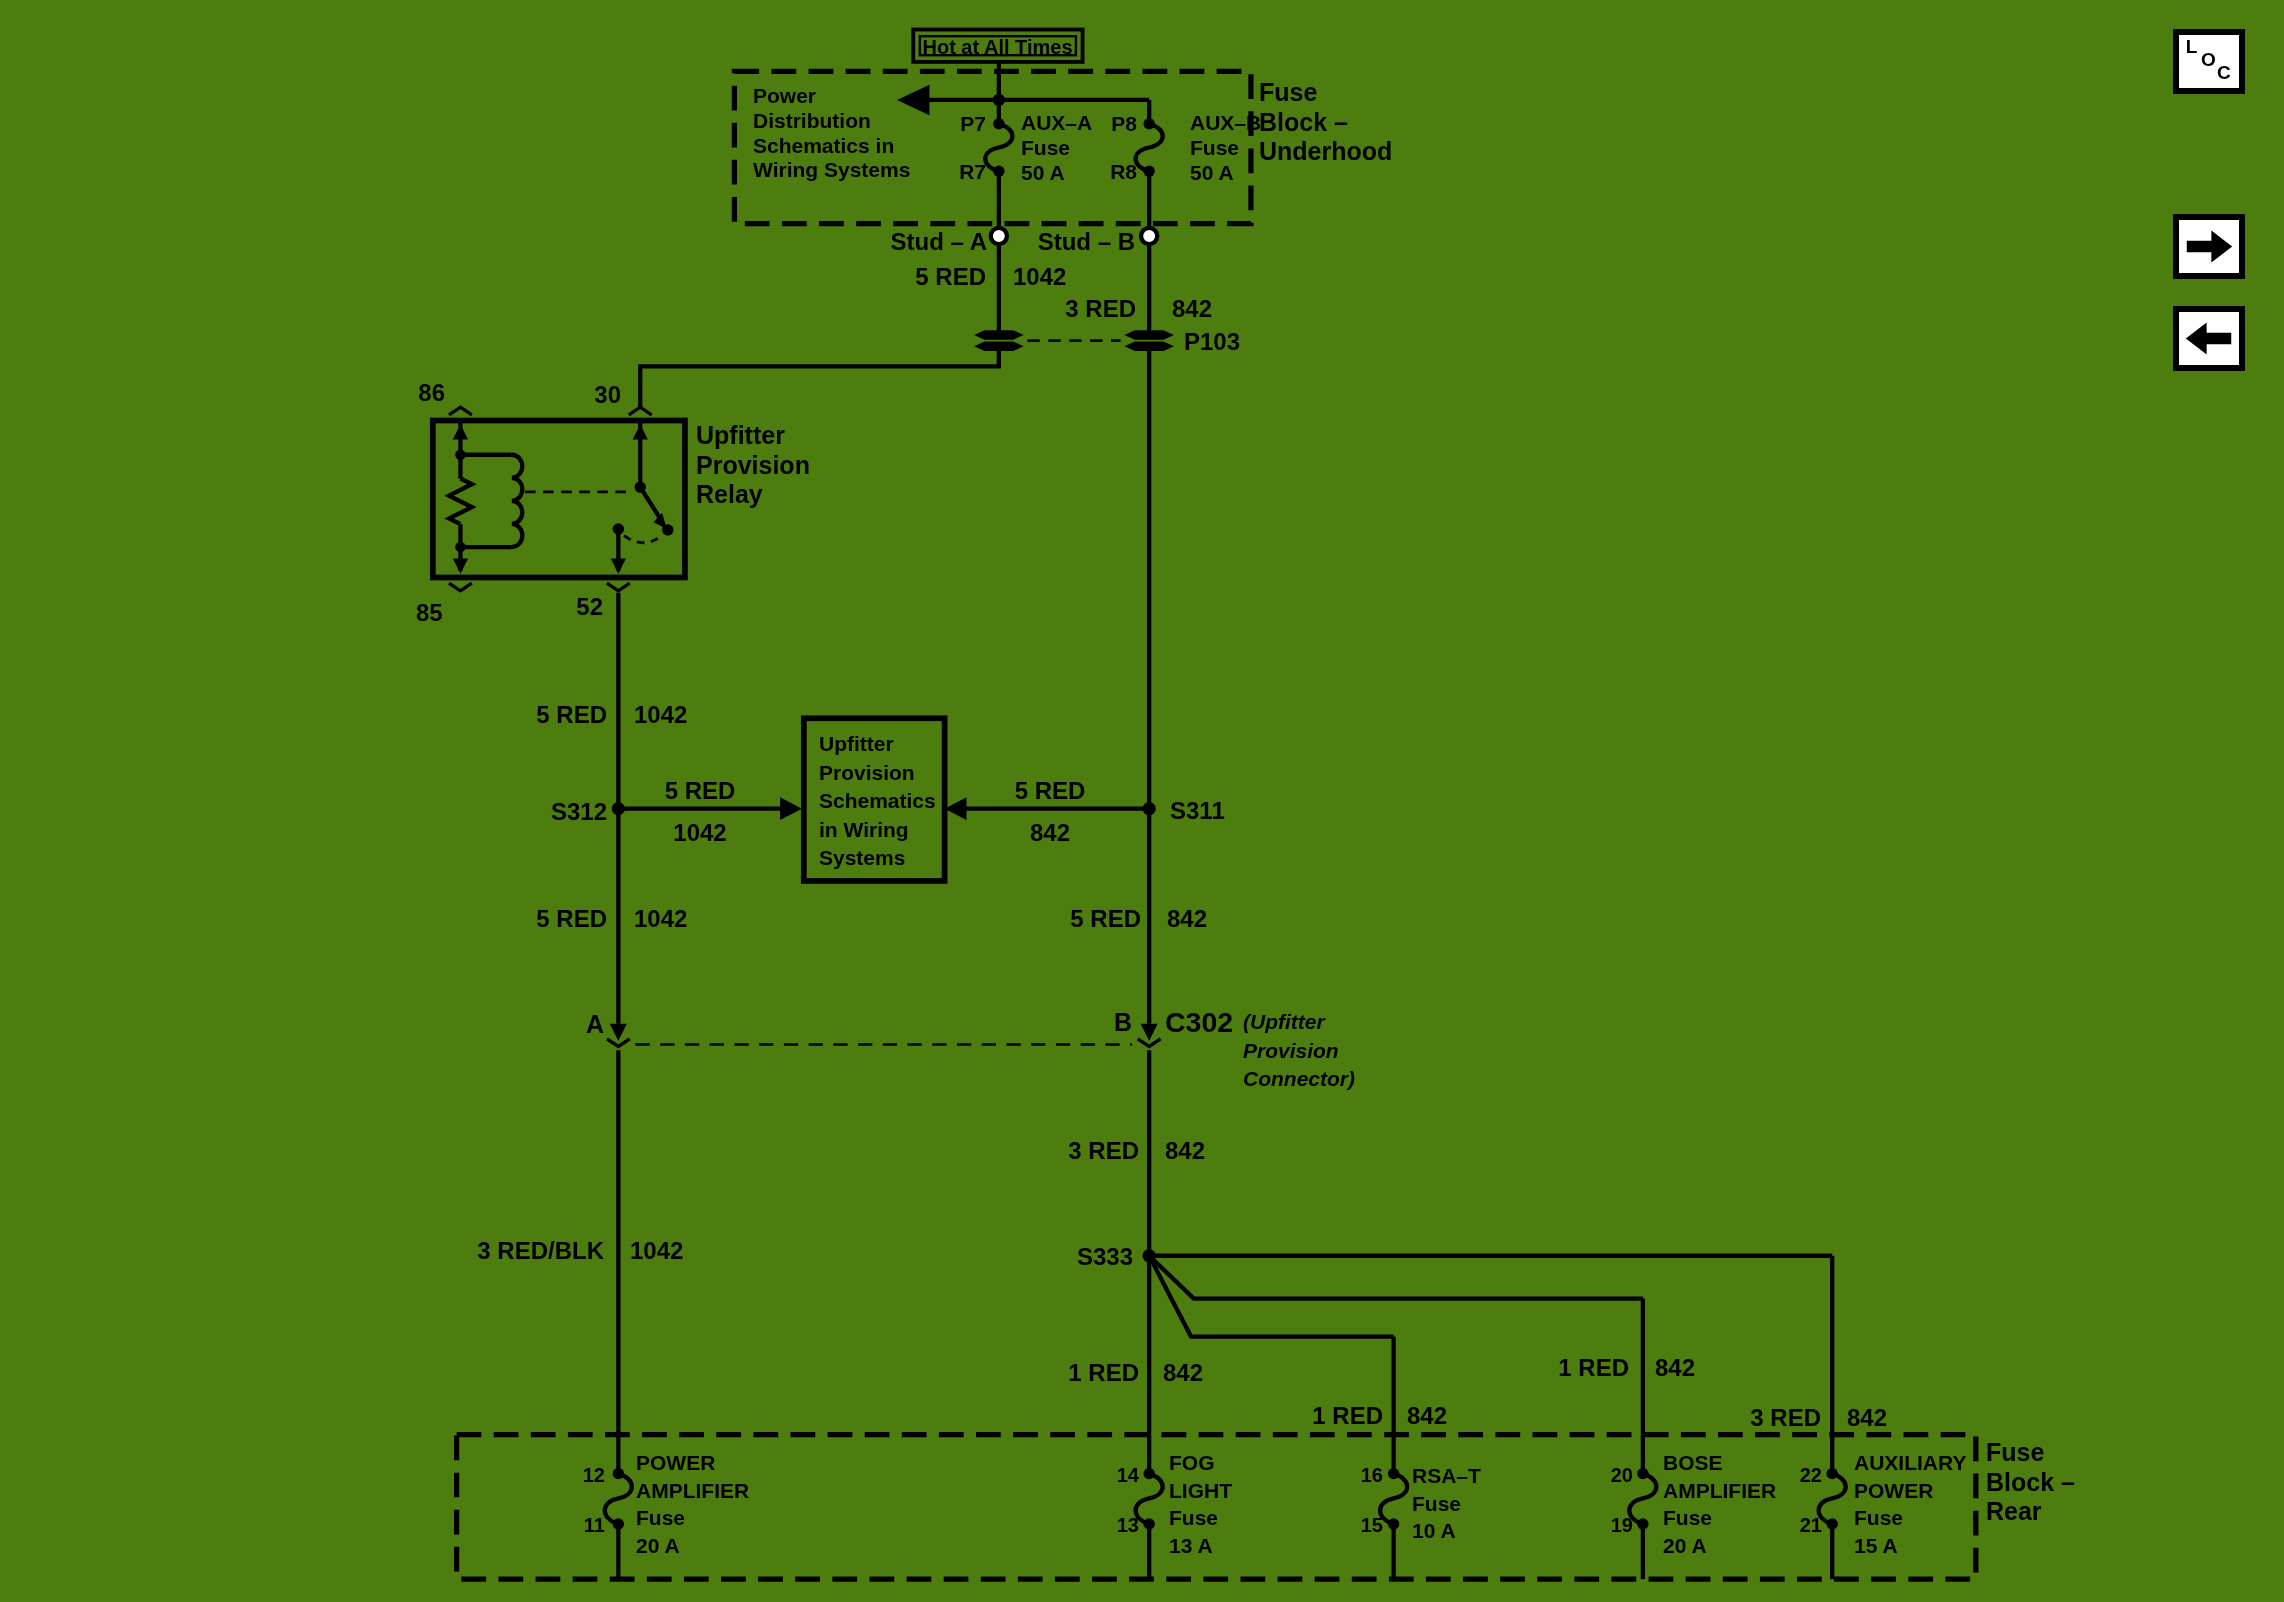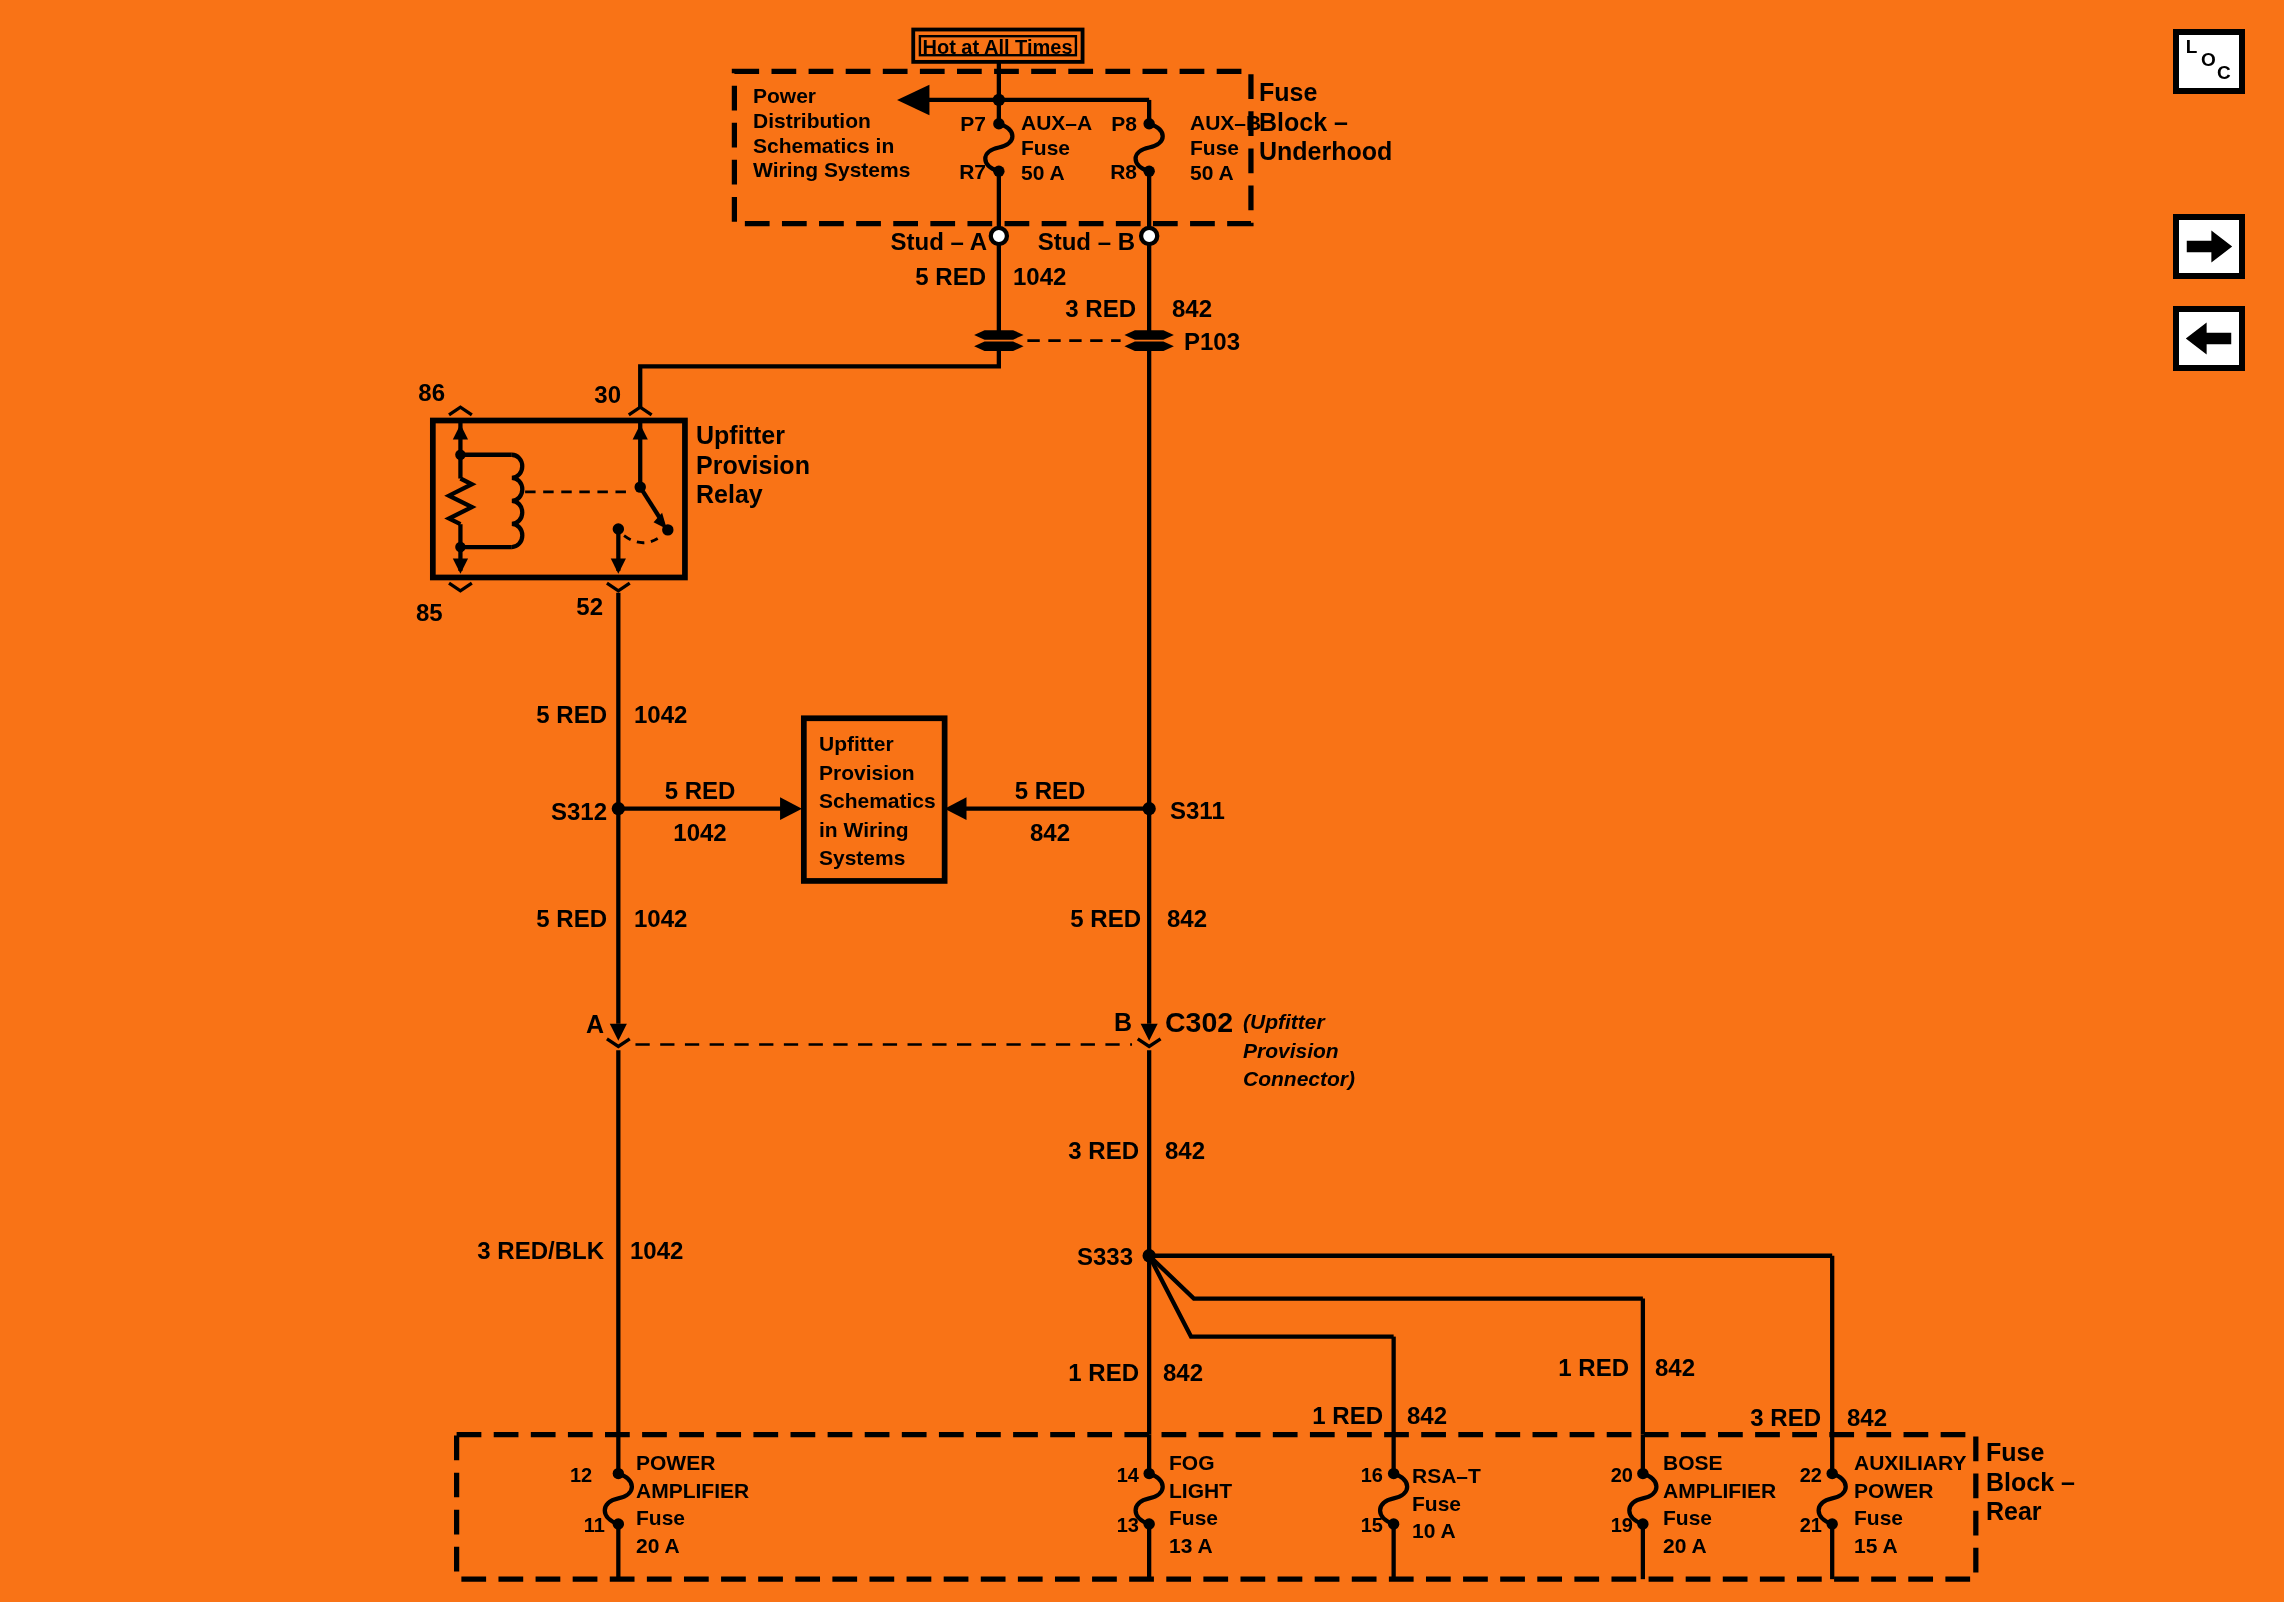--- a/index.html
+++ b/index.html
@@ -1,16 +1,16 @@
 <!DOCTYPE html>
 <html style="font-size:15px"><head>
 <meta charset="utf-8">
 <style>
   html,body{margin:0;padding:0;background:#ffffff;}
-  #stage{position:relative;width:2285px;height:1603px;background:#f97316;overflow:hidden;
+  #stage{position:relative;width:2285px;height:1603px;background:#4d7c0f;overflow:hidden;
          font-family:"Liberation Sans",sans-serif;color:#000;}
   #linework{position:absolute;left:0;top:0;}
   .lbl{position:absolute;font-weight:700;color:#000;white-space:pre-line;line-height:1.18;}
   .r{text-align:right;}
   .c{text-align:center;}
   .f25{font-size:24px;}
   .f22{font-size:21px;}
   .f21{font-size:20px;}
   .f26{font-size:25px;line-height:29.5px;}
   .f30{font-size:28.5px;}
@@ -279,21 +279,21 @@
 
 <div class="lbl r f25" style="left:1288px;top:1402px;width:95px;">1 RED</div>
 <div class="lbl f25" style="left:1407px;top:1402px;">842</div>
 
 <div class="lbl r f25" style="left:1534px;top:1354px;width:95px;">1 RED</div>
 <div class="lbl f25" style="left:1655px;top:1354px;">842</div>
 
 <div class="lbl r f25" style="left:1726px;top:1404px;width:95px;">3 RED</div>
 <div class="lbl f25" style="left:1847px;top:1404px;">842</div>
 
-<div class="lbl r f21" style="left:557px;top:1464px;width:48px;text-align:center;">12</div>
+<div class="lbl r f21" style="left:557px;top:1464px;width:48px;">12</div>
 <div class="lbl r f21" style="left:557px;top:1514px;width:48px;">11</div>
 <div class="lbl fuse-txt" style="left:636px;top:1449px;">POWER
 AMPLIFIER
 Fuse
 20 A</div>
 
 <div class="lbl r f21" style="left:1091px;top:1464px;width:48px;">14</div>
 <div class="lbl r f21" style="left:1091px;top:1514px;width:48px;">13</div>
 <div class="lbl fuse-txt" style="left:1169px;top:1449px;">FOG
 LIGHT

